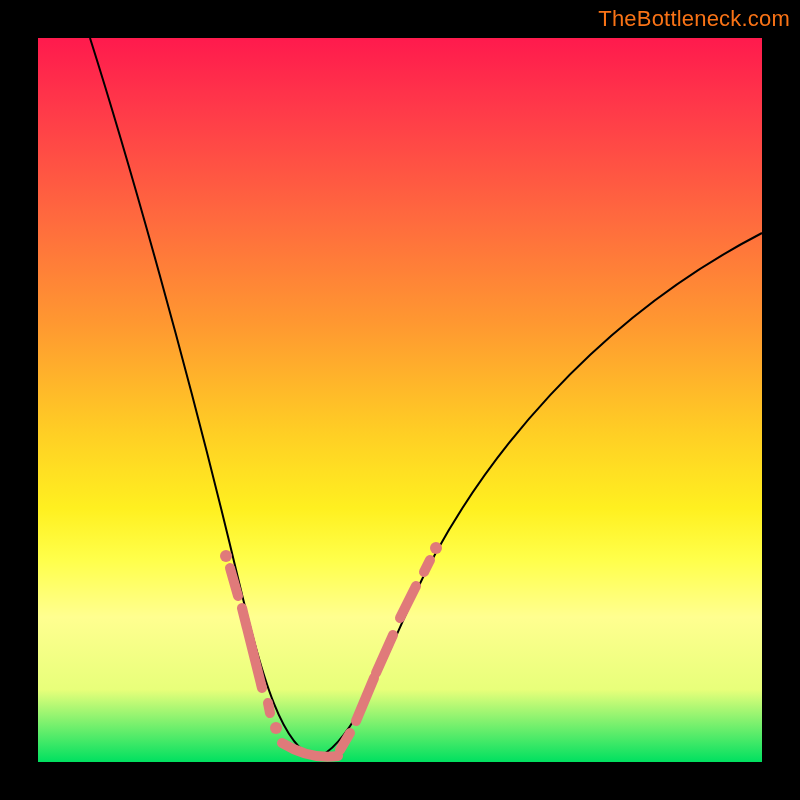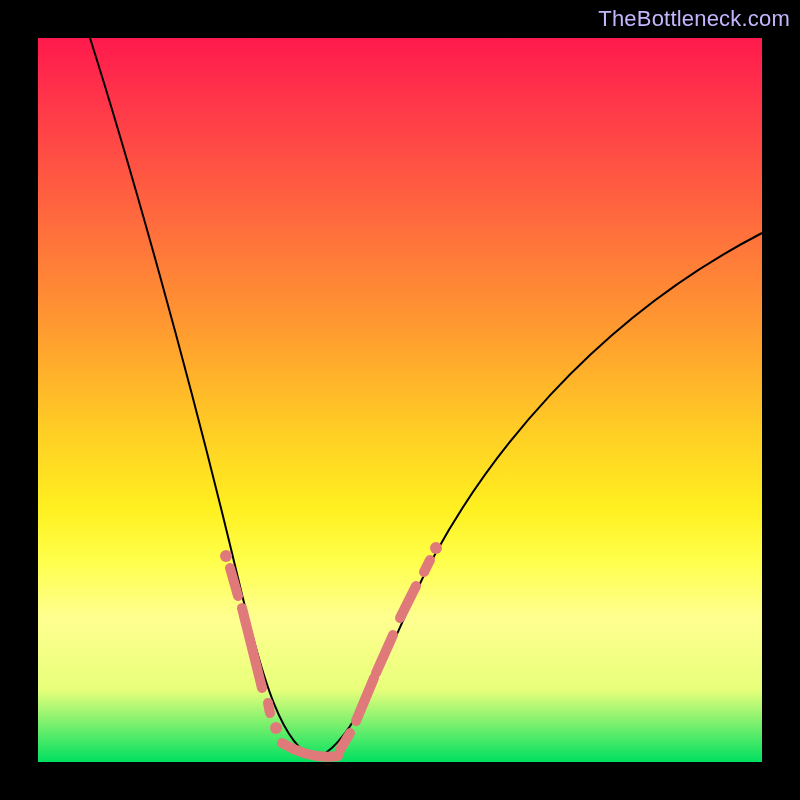--- a/index.html
+++ b/index.html
@@ -35,21 +35,21 @@
       #fff020 65%,
       #ffff4a 72%,
       #ffff90 80%,
       #e8ff7a 90%,
       #00e060 100%);
   }
   .watermark {
     position: absolute;
     top: 6px;
     right: 10px;
-    color: #c4b5fd;
+    color: #f97316;
     font-size: 22px;
     font-weight: 400;
     letter-spacing: 0.2px;
   }
   svg.curve {
     position: absolute;
     left: 0;
     top: 0;
     width: 724px;
     height: 724px;

